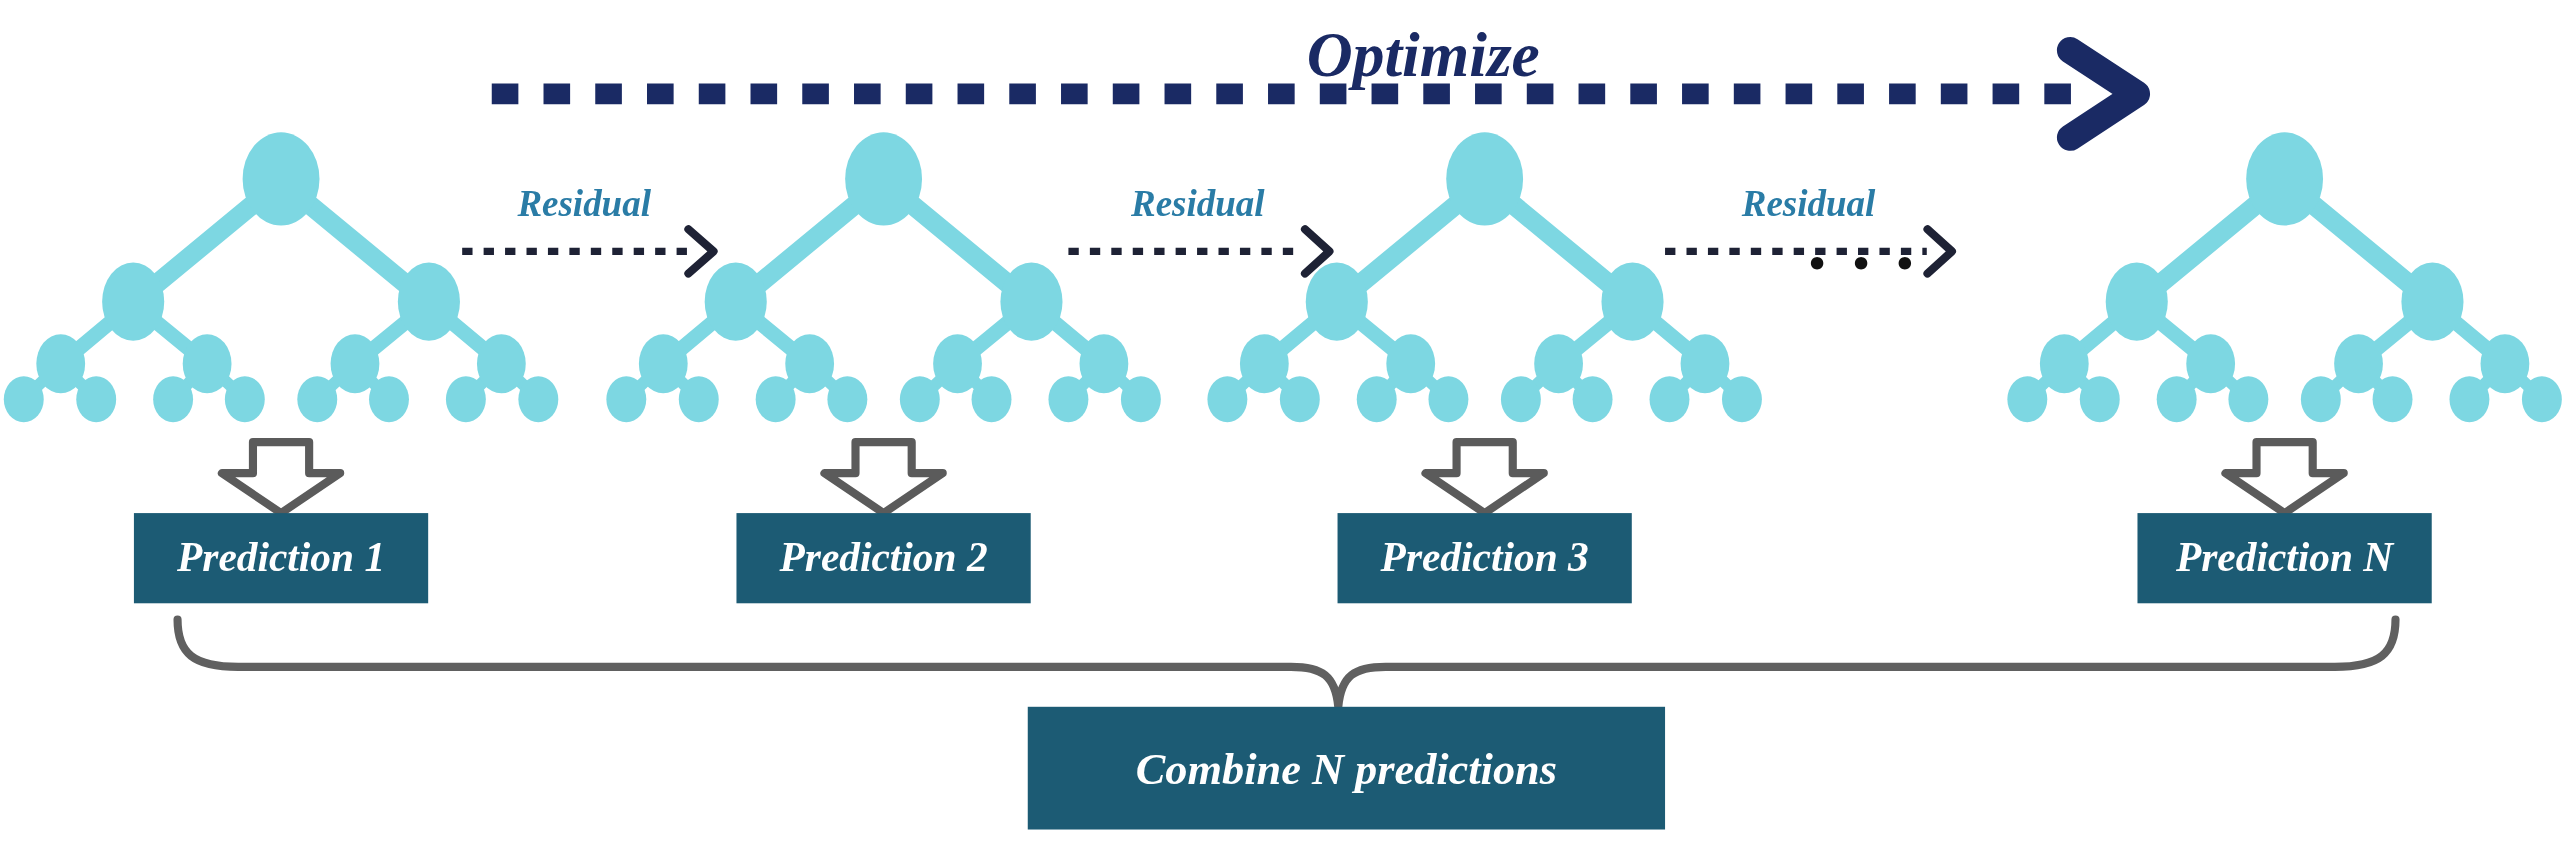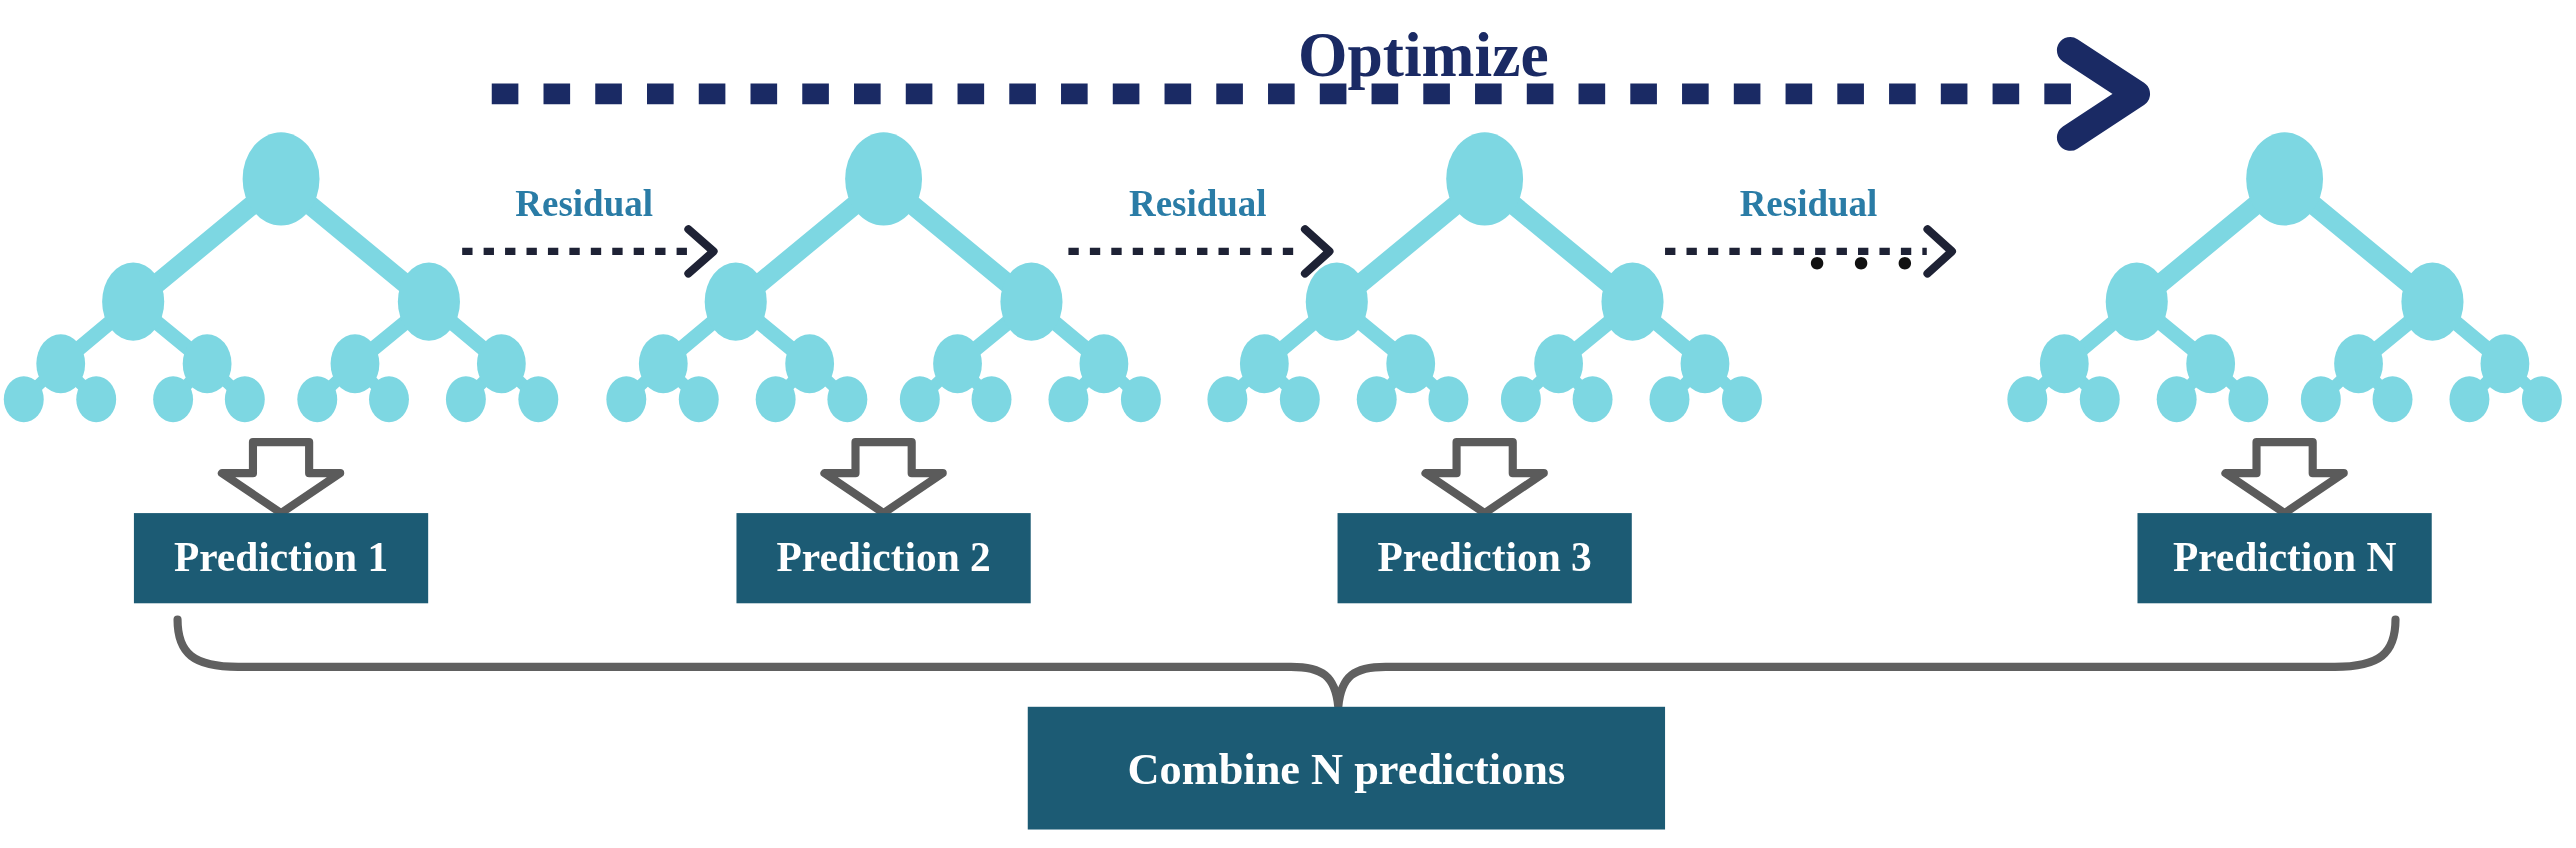--- a/index.html
+++ b/index.html
@@ -7,21 +7,21 @@
     --tree:#7DD7E2;
     --residual:#2A7CA6;
     --dotted:#1E2235;
     --flow:#5B5B5B;
     --box:#1C5B74;
     --box-text:#FFFFFF;
     --bracket:#606060;
     --ink:#111111;
   }
   html,body{margin:0;padding:0;background:#ffffff;}
-  .canvas{width:2576px;height:848px;background:#ffffff;overflow:hidden;}
+  .canvas{width:2576px;height:848px;background:#ffffff;overflow:hidden;font-style:italic;}
   svg{display:block;width:100%;height:100%;}
   text{
     font-family:"Liberation Serif","DejaVu Serif",serif;
     font-weight:bold;
   }
   .optimize-title{font-size:86px;fill:var(--navy);text-anchor:middle;}
   .opt-dash{stroke:var(--navy);stroke-width:28;stroke-dasharray:36 34;fill:none;}
   .opt-head{stroke:var(--navy);stroke-width:36;fill:none;stroke-linecap:round;stroke-linejoin:round;}
   .tree-edge{stroke:var(--tree);stroke-linecap:round;}
   .e1{stroke-width:26;}

